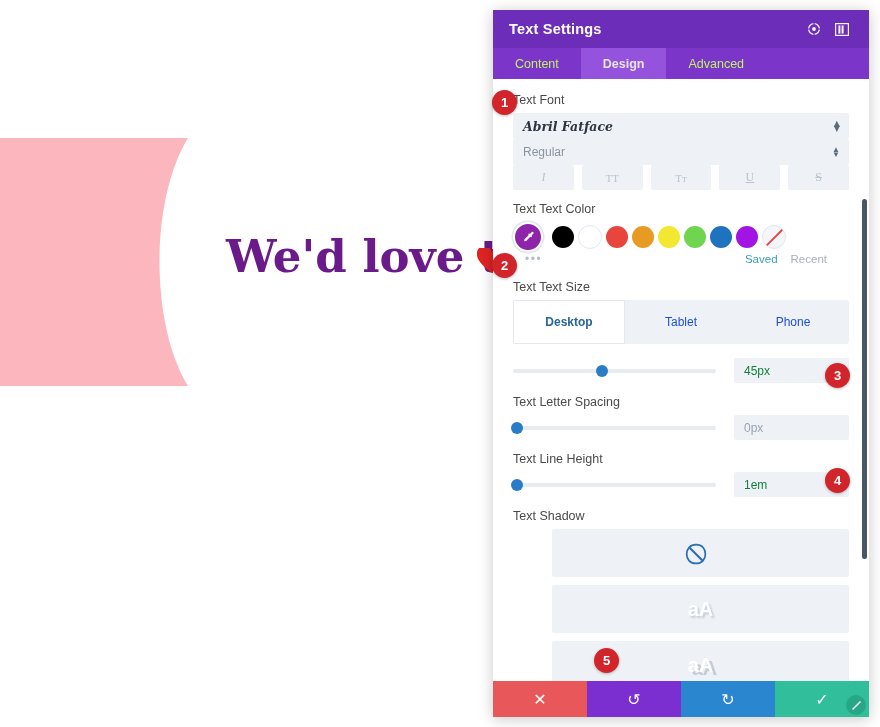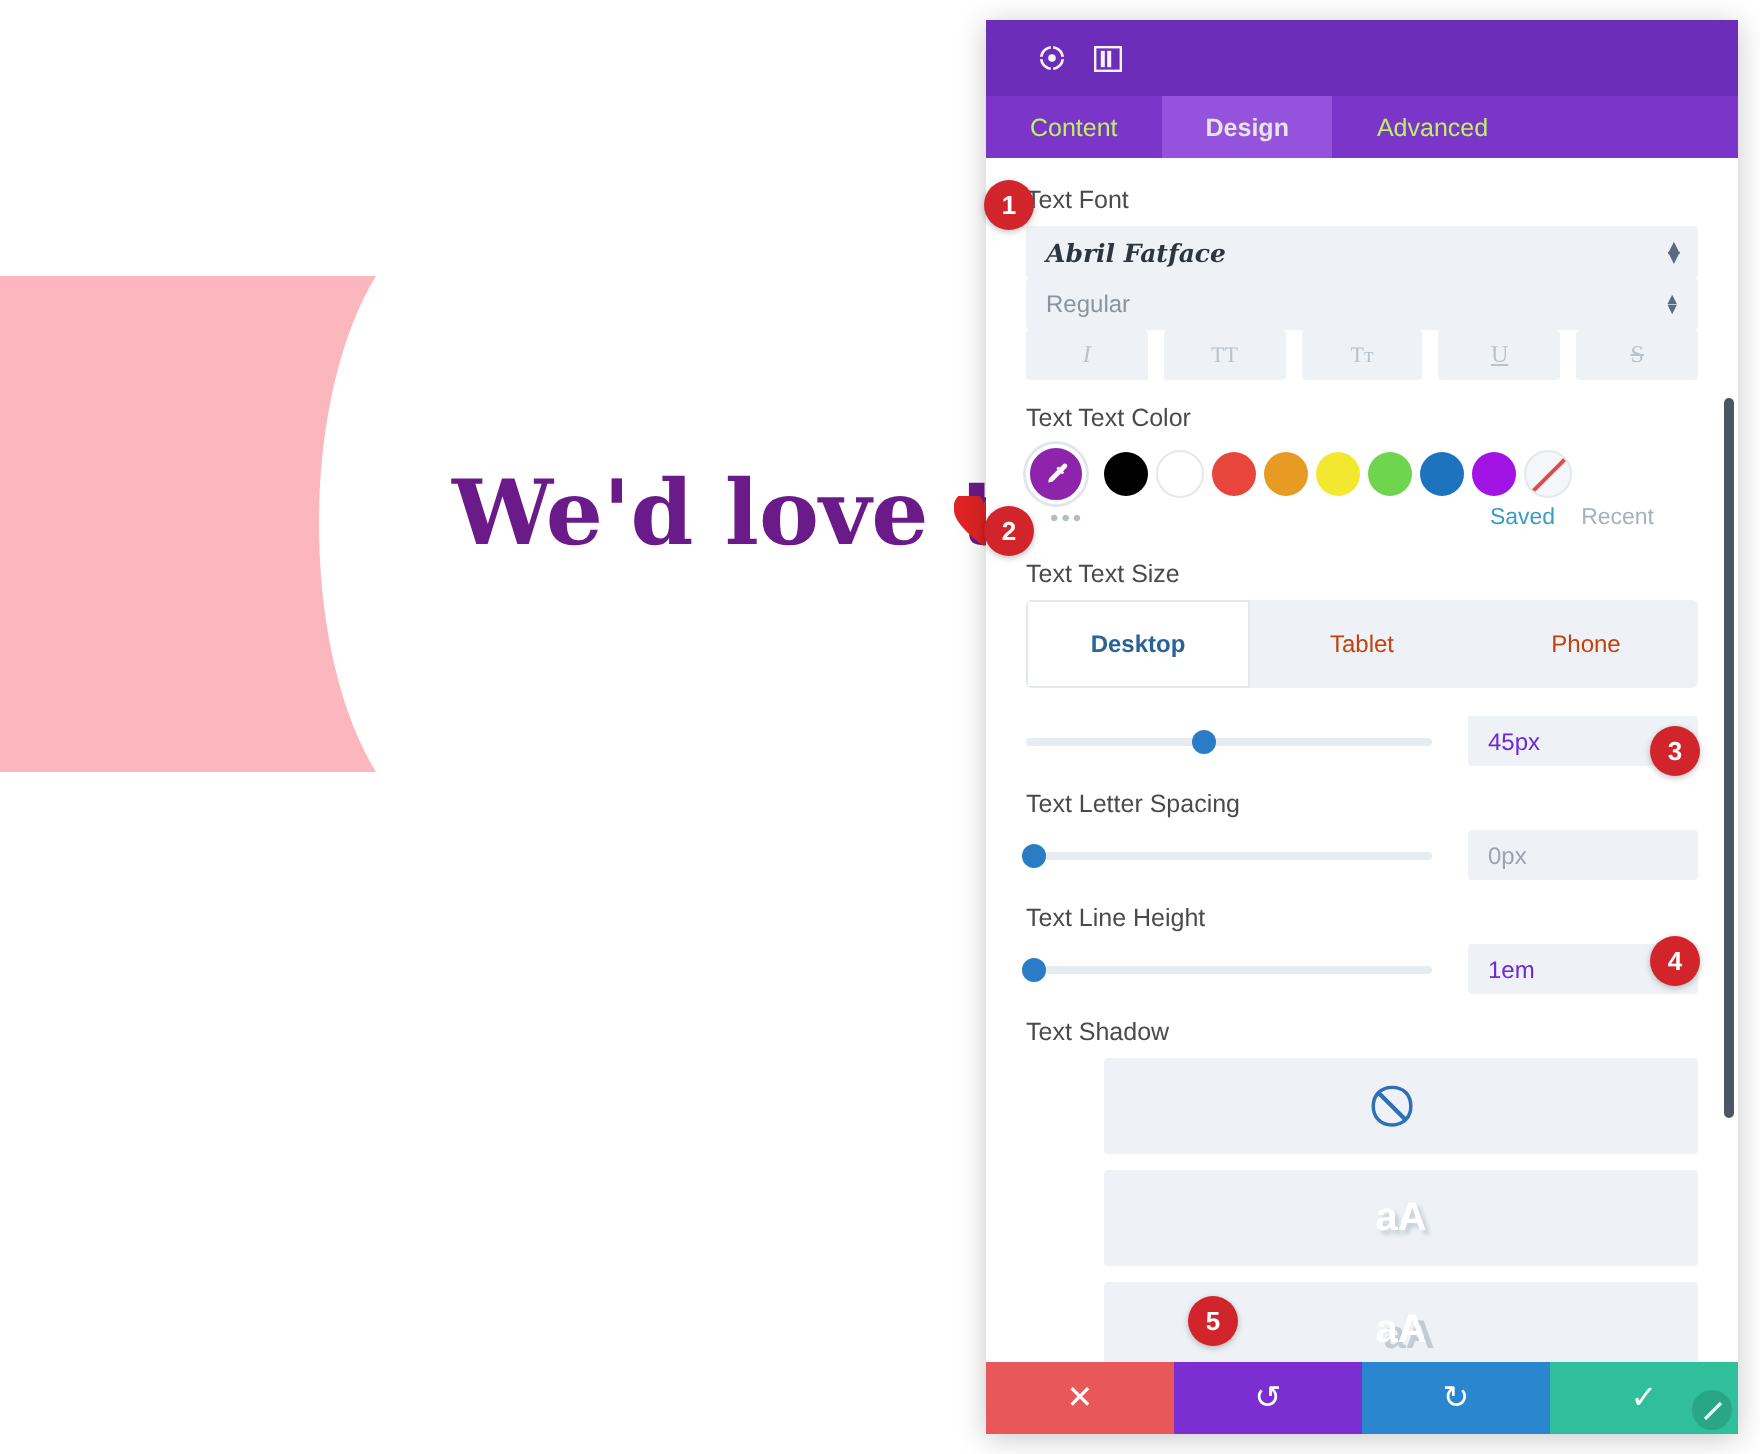--- a/index.html
+++ b/index.html
@@ -126,41 +126,41 @@
   #dots{color:#b4bcc6;letter-spacing:1.5px;font-size:12px;margin-left:12px;cursor:pointer;}
   #saved-link{margin-left:auto;color:#3a9cc0;cursor:pointer;}
   #recent-link{margin-left:13px;color:#a7b0bb;cursor:pointer;margin-right:22px;}
 
   
   .device-row{
     display:flex;background:#eef2f6;border-radius:3px;overflow:hidden;height:44px;
   }
   .device-tab{
     flex:1;display:flex;align-items:center;justify-content:center;
-    font-size:12px;color:#c2410c;cursor:pointer;
+    font-size:12px;color:#1d4ed8;cursor:pointer;
   }
   .device-tab.active{
     background:#ffffff;color:#2a6496;font-weight:bold;
     box-shadow:inset 0 0 0 1px #e2e8ee;
   }
 
   
   .slider-row{display:flex;align-items:center;margin-top:14px;}
   .slider{
     position:relative;height:4px;background:#e7ecf1;border-radius:2px;flex:1;
     margin-right:18px;cursor:pointer;
   }
   .slider .knob{
     position:absolute;top:-4px;width:12px;height:12px;border-radius:50%;
     background:#2a7cc7;transform:translateX(-50%);
   }
   .val-box{
     width:95px;height:25px;background:#eef2f6;border-radius:2px;
     display:flex;align-items:center;padding:0 10px;
-    font-size:12px;color:#6d28d9;cursor:text;flex:none;
+    font-size:12px;color:#15803d;cursor:text;flex:none;
   }
   .val-box.muted{color:#9aa4b0;}
 
   
   #shadow-grid{
     display:grid;grid-template-columns:repeat(1,1fr);gap:8px;margin-top:4px;padding-left:39px;
   }
   .shadow-cell{
     height:48px;background:#eef2f6;border-radius:2px;
     display:flex;align-items:center;justify-content:center;
@@ -228,20 +228,21 @@
   <div id="hero-heart">
     <svg width="30" height="26" viewBox="0 0 30 26">
       <path d="M15,25 C4,17 0,11 0,7 A7,7 0 0 1 15,4 A7,7 0 0 1 30,7 C30,11 26,17 15,25 Z" fill="#e02424"></path>
     </svg>
   </div>
 </div>
 
 <div id="panel">
 
   <div id="panel-header">
+    <div id="panel-title">Text Settings</div>
 
     <div class="hdr-icon">
       <svg width="14" height="14" viewBox="0 0 14 14">
         <circle cx="7" cy="7" r="5.4" fill="none" stroke="#fff" stroke-width="1.3"></circle>
         <circle cx="7" cy="7" r="1.9" fill="#fff"></circle>
         <rect x="6.4" y="0" width="1.2" height="3" fill="#6c2eb9"></rect>
         <rect x="6.4" y="11" width="1.2" height="3" fill="#6c2eb9"></rect>
         <rect x="0" y="6.4" width="3" height="1.2" fill="#6c2eb9"></rect>
         <rect x="11" y="6.4" width="3" height="1.2" fill="#6c2eb9"></rect>
       </svg>

